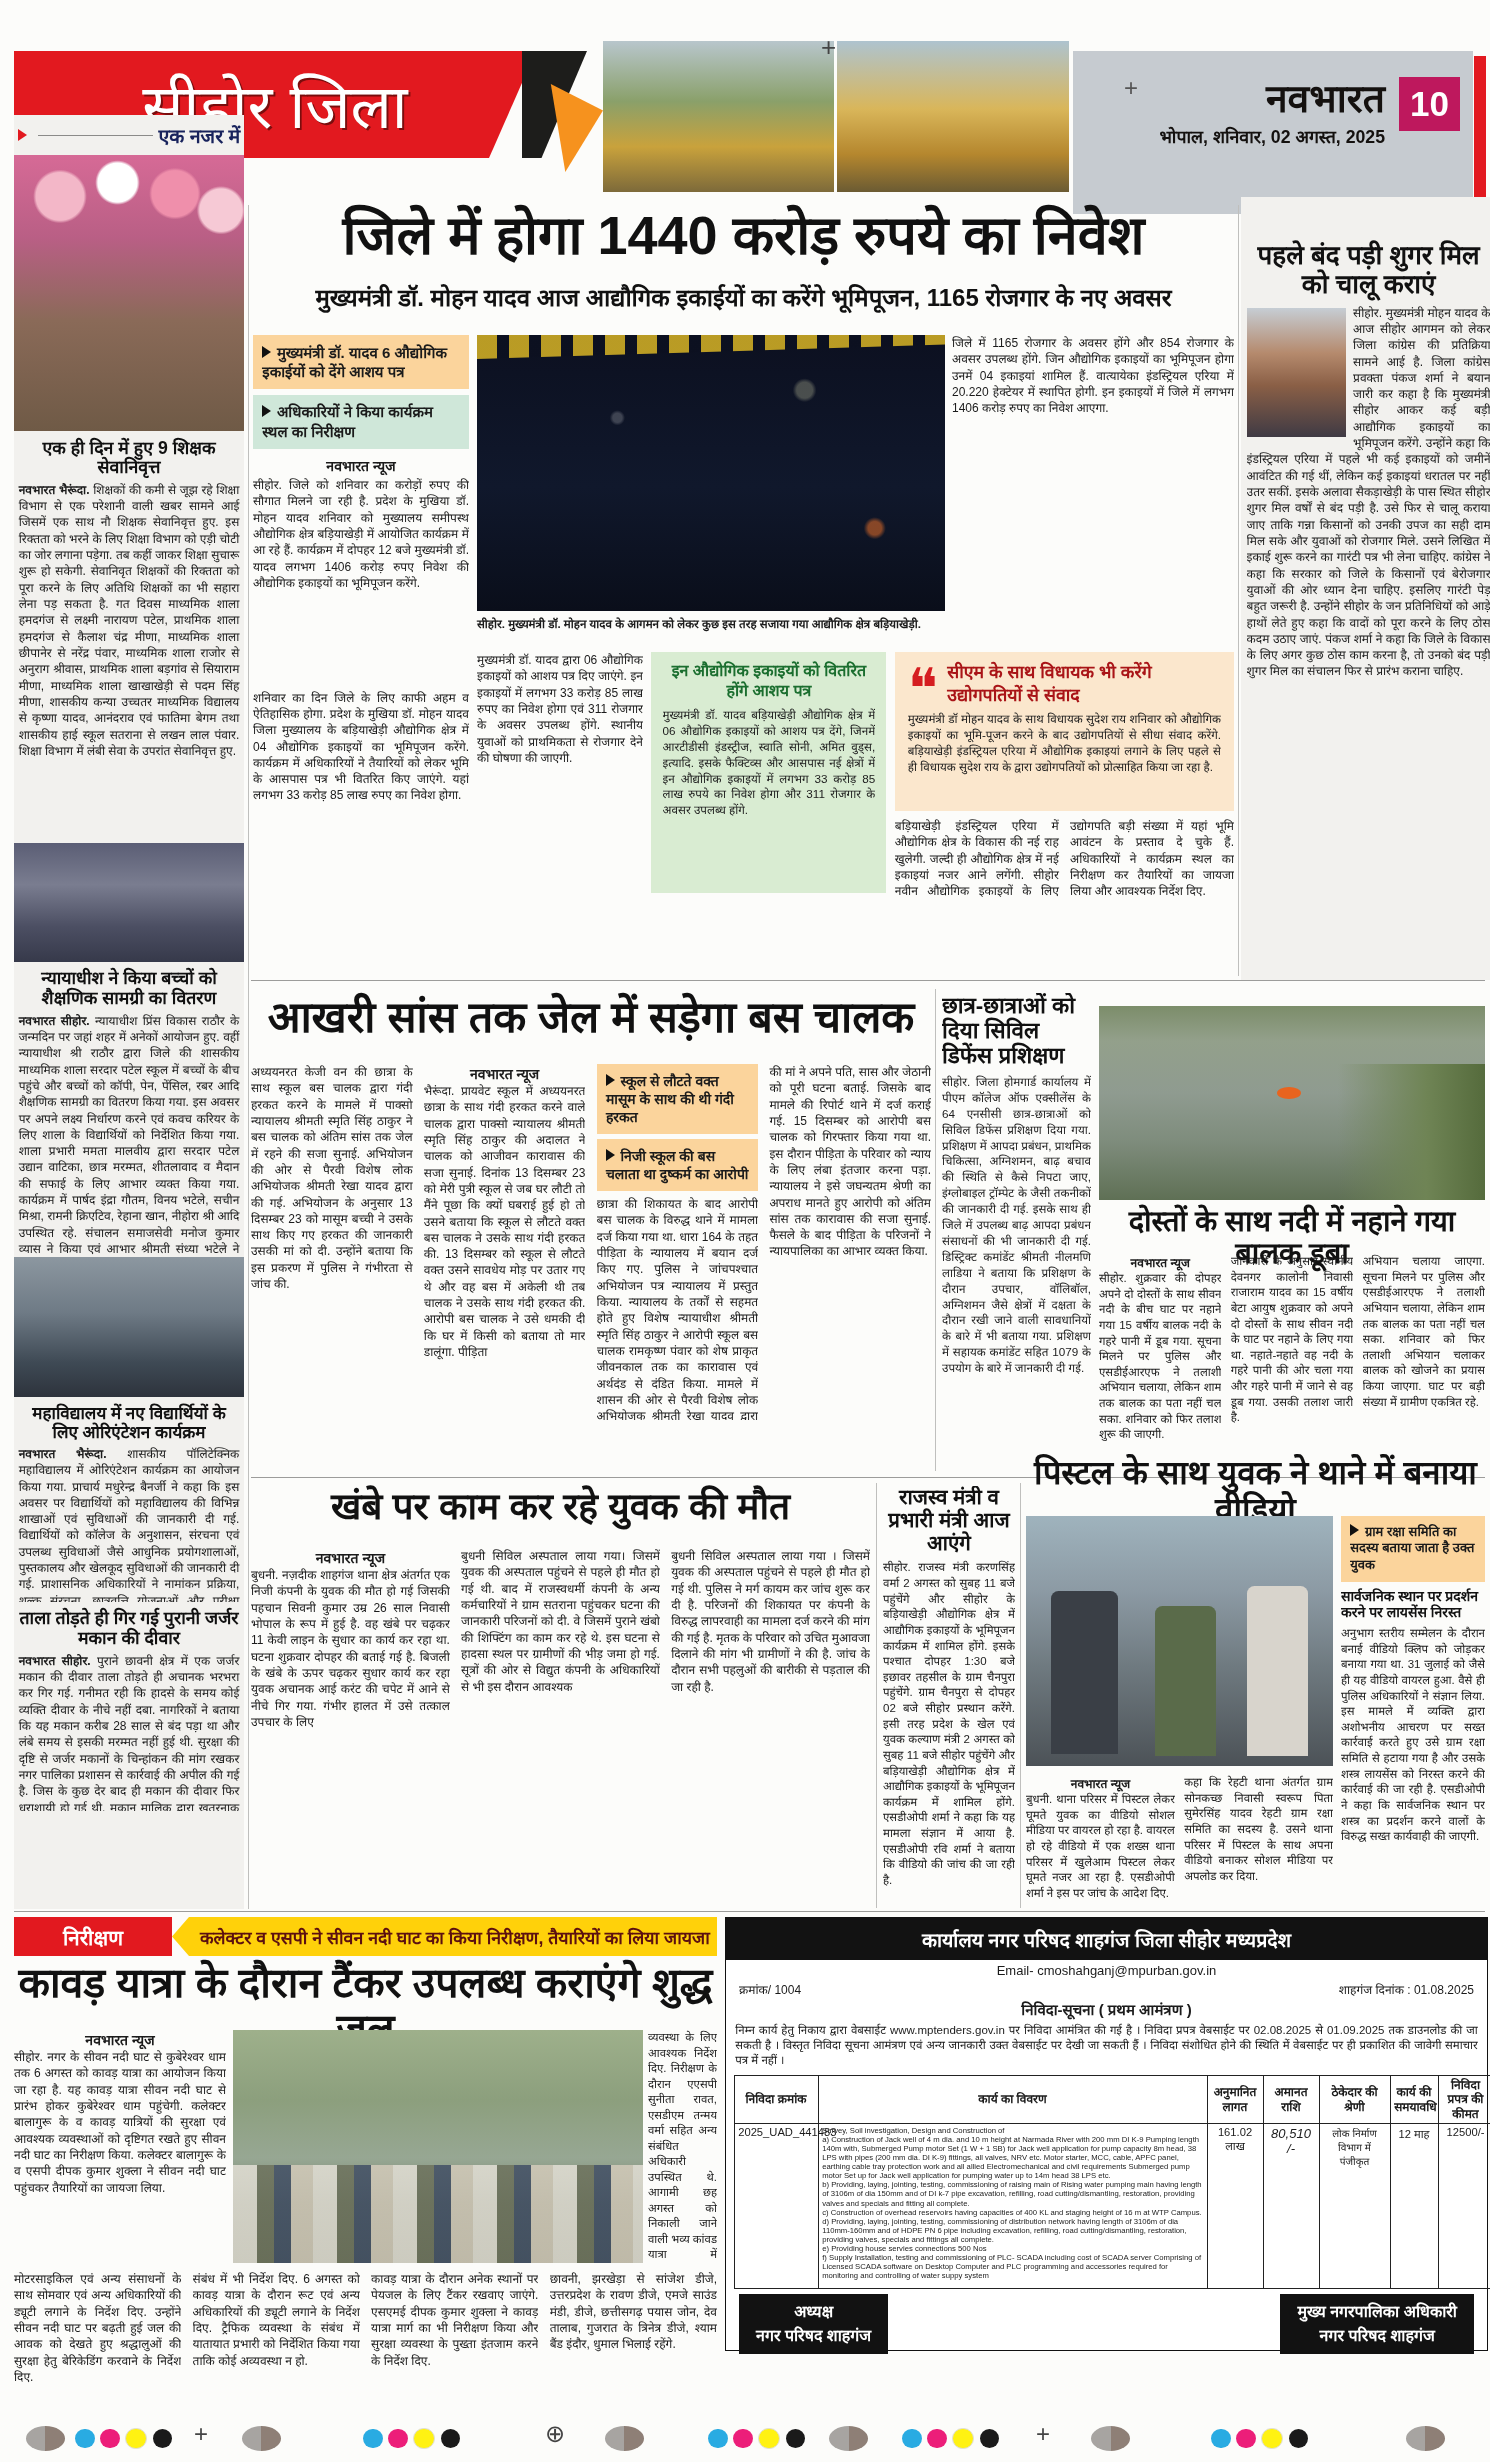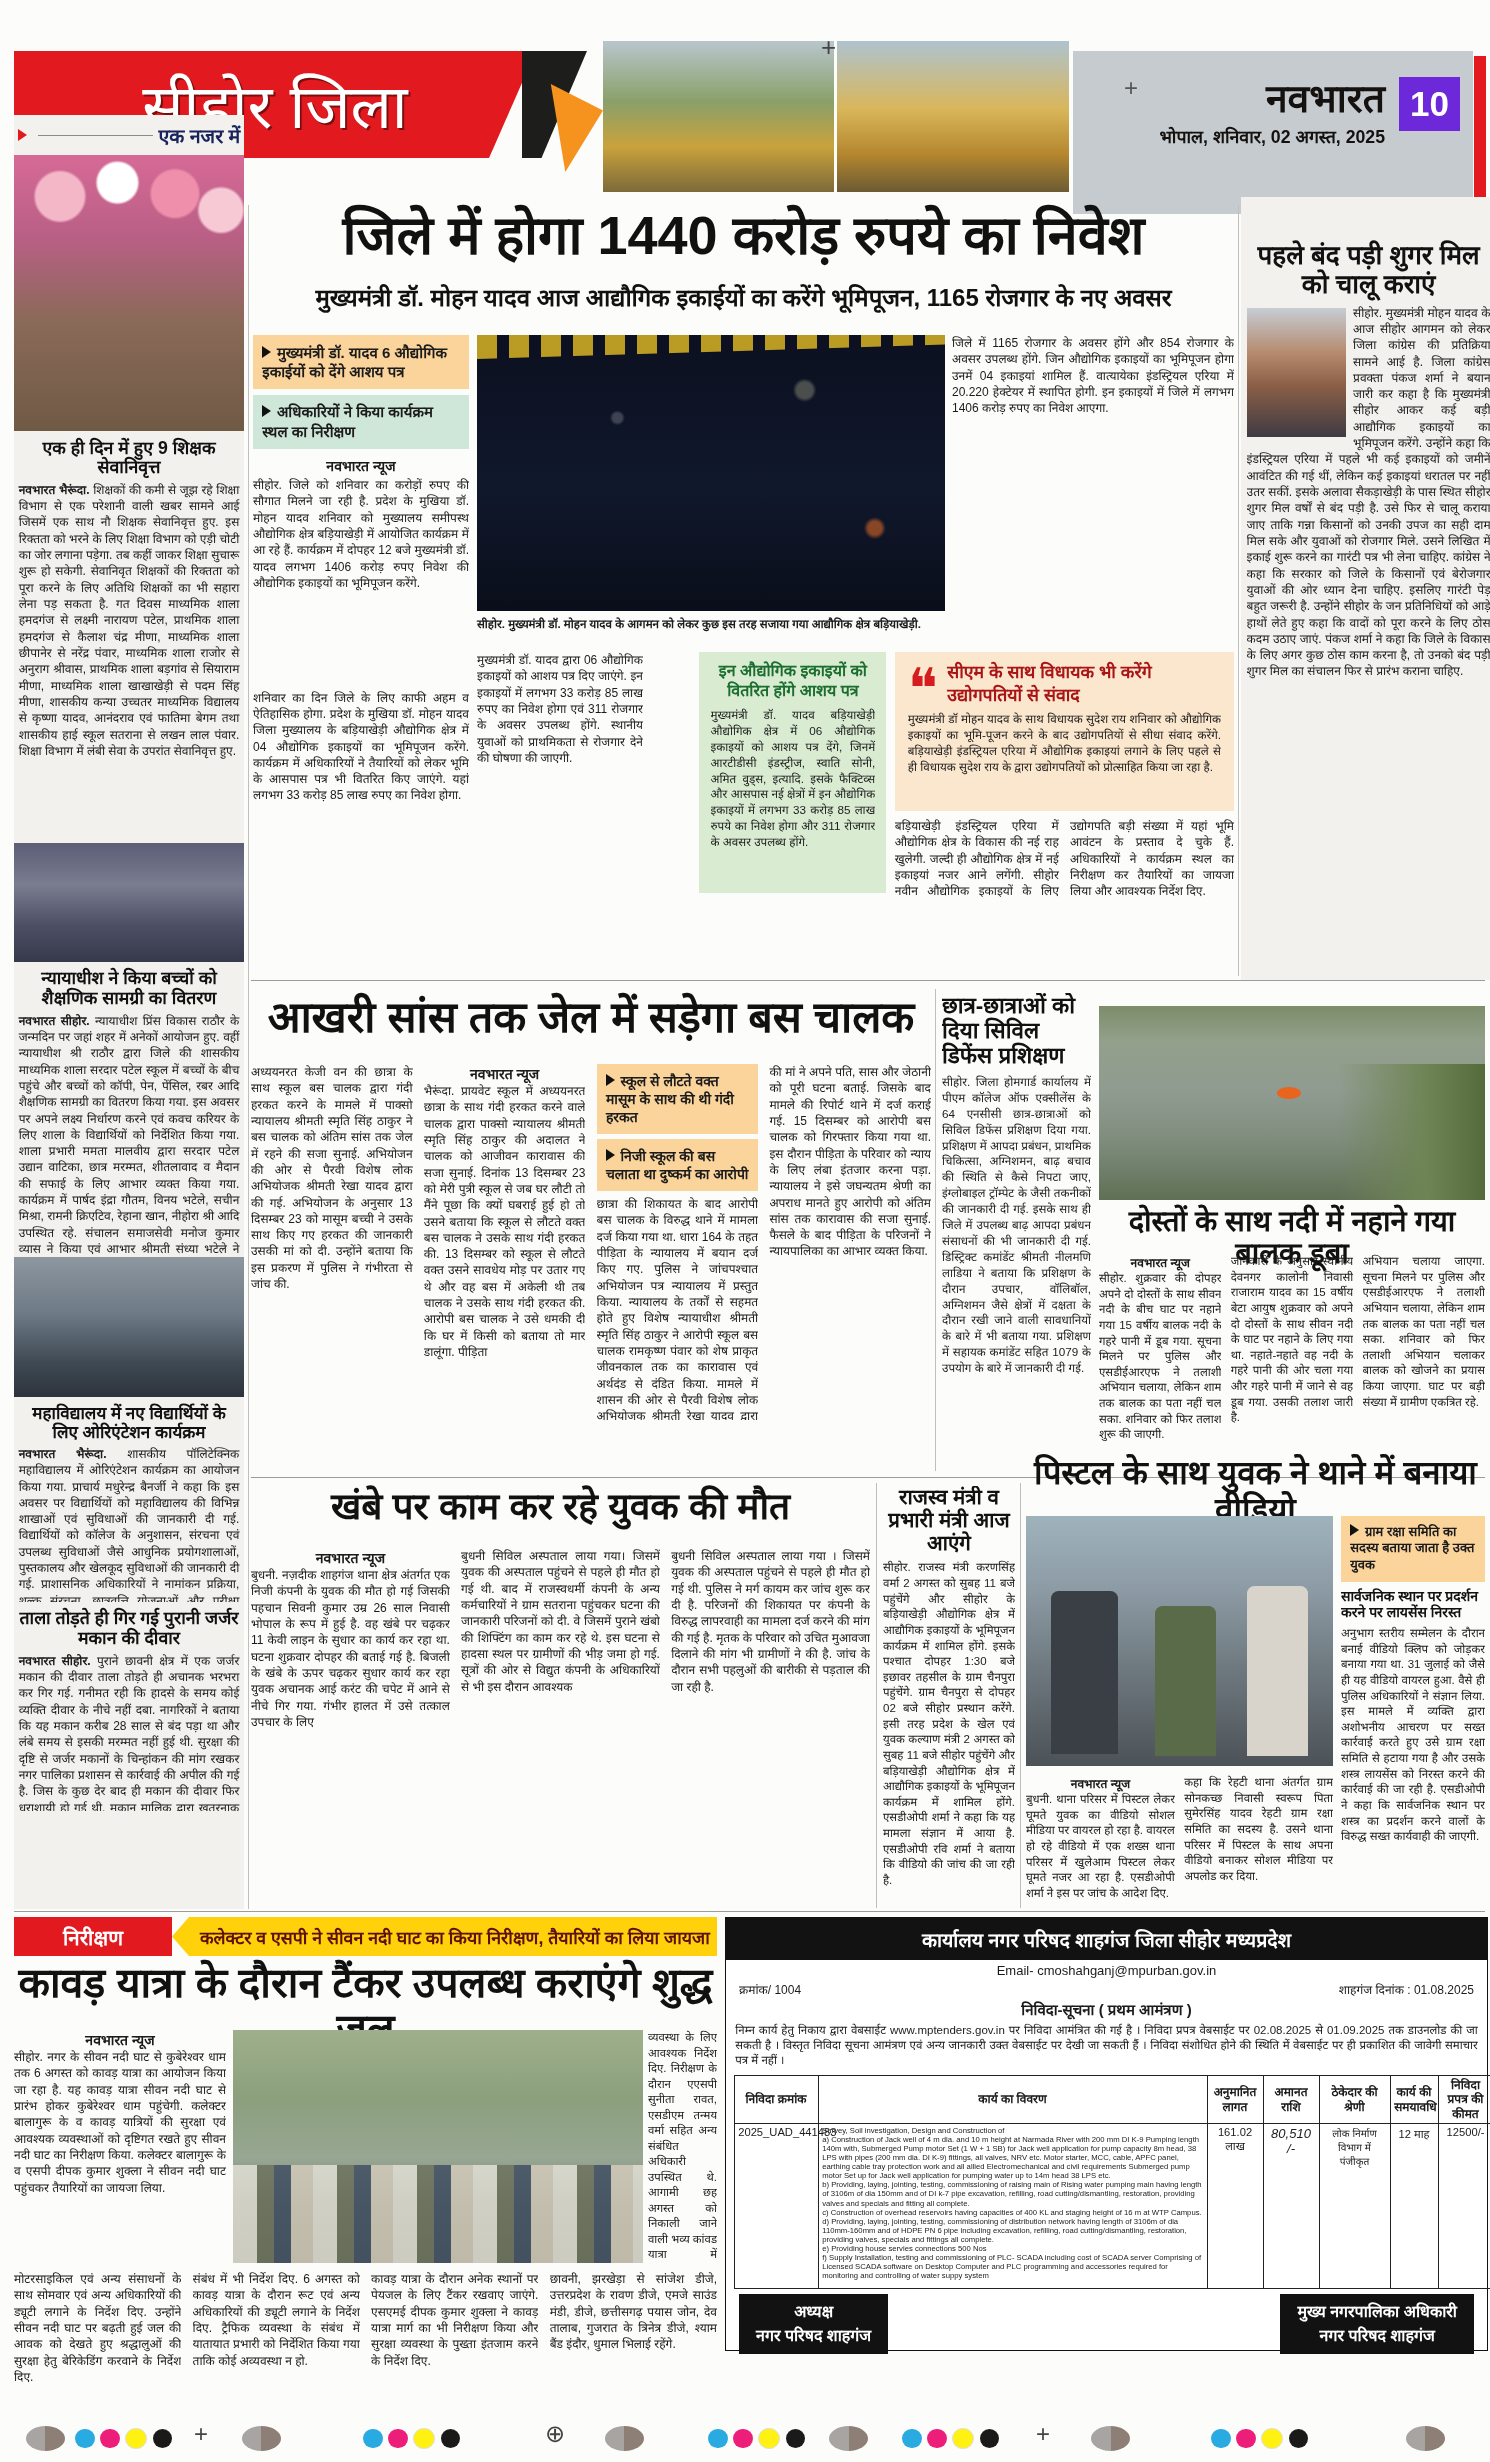--- a/index.html
+++ b/index.html
@@ -13,21 +13,21 @@
   .byline{font-weight:bold;text-align:center;font-size:14px;}
   .panel{background:#f2f1ee;}
   .obox{background:#fbd49c;padding:7.5px 9.3px;font-weight:bold;font-size:15px;line-height:1.3;}
   .tbox{background:#cfe7d9;padding:7.5px 9.3px;font-weight:bold;font-size:15px;line-height:1.3;}
   .tri{display:inline-block;width:0;height:0;border-top:6.5px solid transparent;border-bottom:6.5px solid transparent;border-left:9.3px solid #111;margin-right:5.6px;}
   .tri.red{border-left-color:#e2191f;}
   .rule-v{background:#bfbfbd;width:0.9px;}
   .rule-h{background:#9c9c9a;height:0.9px;}
   .col4{display:flex;gap:11.2px;}
   .col4 > div{flex:1 1 0;}
-  .greenbox{background:#d9ecd2;padding:9.3px 11.2px;margin-left:48px;}
+  .greenbox{background:#d9ecd2;padding:9.3px 11.2px;}
   .greenbox .gt{color:#1b6e2f;font-weight:bold;font-size:16px;text-align:center;line-height:1.25;margin-bottom:5.6px;}
   .quotebox{background:#fbe7cd;padding:9.3px 13px;position:relative;}
   .qmark{color:#d51d20;font-size:56px;line-height:0.7;float:left;margin:7.5px 9.3px 0 0;font-family:"DejaVu Serif",serif;}
   .qtitle{color:#a91417;font-weight:bold;font-size:17.7px;line-height:1.3;}
   .cmyk{display:flex;gap:5.6px;align-items:center;}
   .cmyk i{width:19.6px;height:19.6px;border-radius:50%;display:block;}
   .oval{width:39px;height:25px;border-radius:50%;background:linear-gradient(90deg,#a7a4a1 50%,#8e7f76 50%);}
   .regmark{font-size:24px;color:#444;font-weight:normal;}
   .tender{border:1.9px solid #111;background:#fff;}
   .tender table{border-collapse:collapse;width:100%;table-layout:fixed;}
@@ -47,21 +47,21 @@
   </div>
   <div class="abs" style="left:522px;top:51px;width:65px;height:107px;background:#1d1d1b;clip-path:polygon(0 0,100% 0,30% 100%,0 100%);"></div>
   <div class="abs" style="left:545px;top:84px;width:58px;height:88px;background:#f6921e;clip-path:polygon(10% 0,100% 30%,35% 100%);"></div>
 
   <div class="abs photo" style="left:603px;top:41px;width:231px;height:151px;background:linear-gradient(180deg,#b8c6cc 0%,#8aa06a 40%,#c9a23c 70%,#7d6a3a 100%);"></div>
   <div class="abs photo" style="left:837px;top:41px;width:232px;height:151px;background:linear-gradient(180deg,#aec3cf 0%,#d9b65a 45%,#b5872e 75%,#6b5b33 100%);"></div>
 
   <div class="abs" style="left:1073px;top:51px;width:400px;height:163px;background:#c6cbd0;">
     <span class="abs" style="left:51px;top:23px;font-size:24px;color:#555;">+</span>
     <span class="abs" style="right:88px;top:18.6px;font-size:39px;font-weight:bold;color:#14110f;">नवभारत</span>
-    <div class="abs" style="right:13px;top:26px;width:61px;height:54px;background:#6d28d9;display:flex;align-items:center;justify-content:center;">
+    <div class="abs" style="right:13px;top:26px;width:61px;height:54px;background:#be185d;display:flex;align-items:center;justify-content:center;">
       <span style="color:#fff;font-size:35px;font-weight:bold;">10</span>
     </div>
     <span class="abs" style="right:88px;top:73px;font-size:17.7px;font-weight:bold;color:#14110f;">भोपाल, शनिवार, 02 अगस्त, 2025</span>
   </div>
   <div class="abs" style="left:1474px;top:56px;width:12px;height:158px;background:#e2191f;"></div>
   <span class="abs" style="left:821px;top:32px;font-size:26px;color:#444;">+</span>
 
   <div class="abs panel" style="left:14px;top:115px;width:230px;height:1794px;padding:0;">
     <div class="kickrow" style="height:40px;padding:0 3.7px;">
       <span class="tri red"></span>

